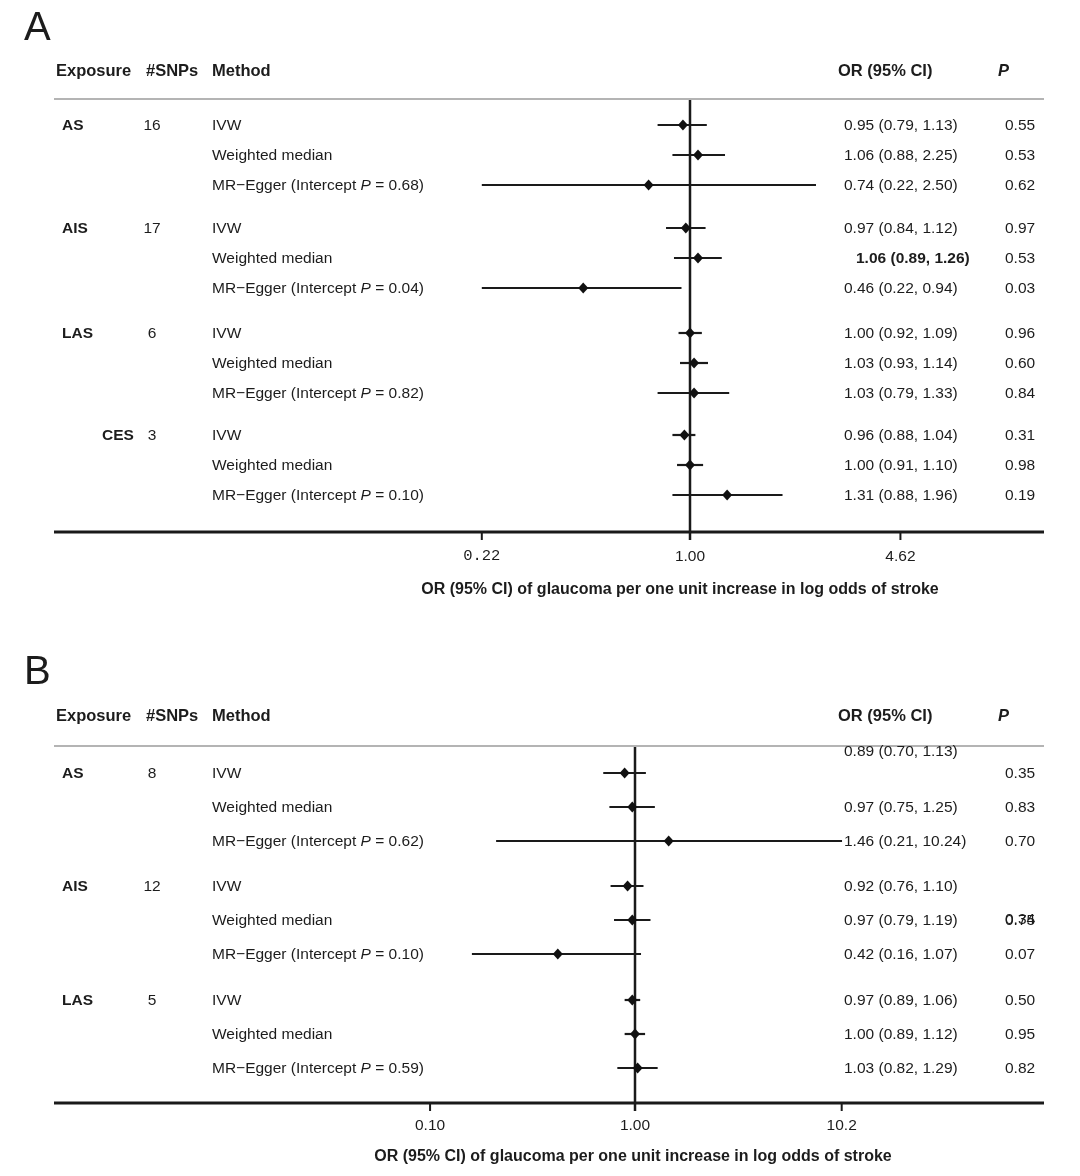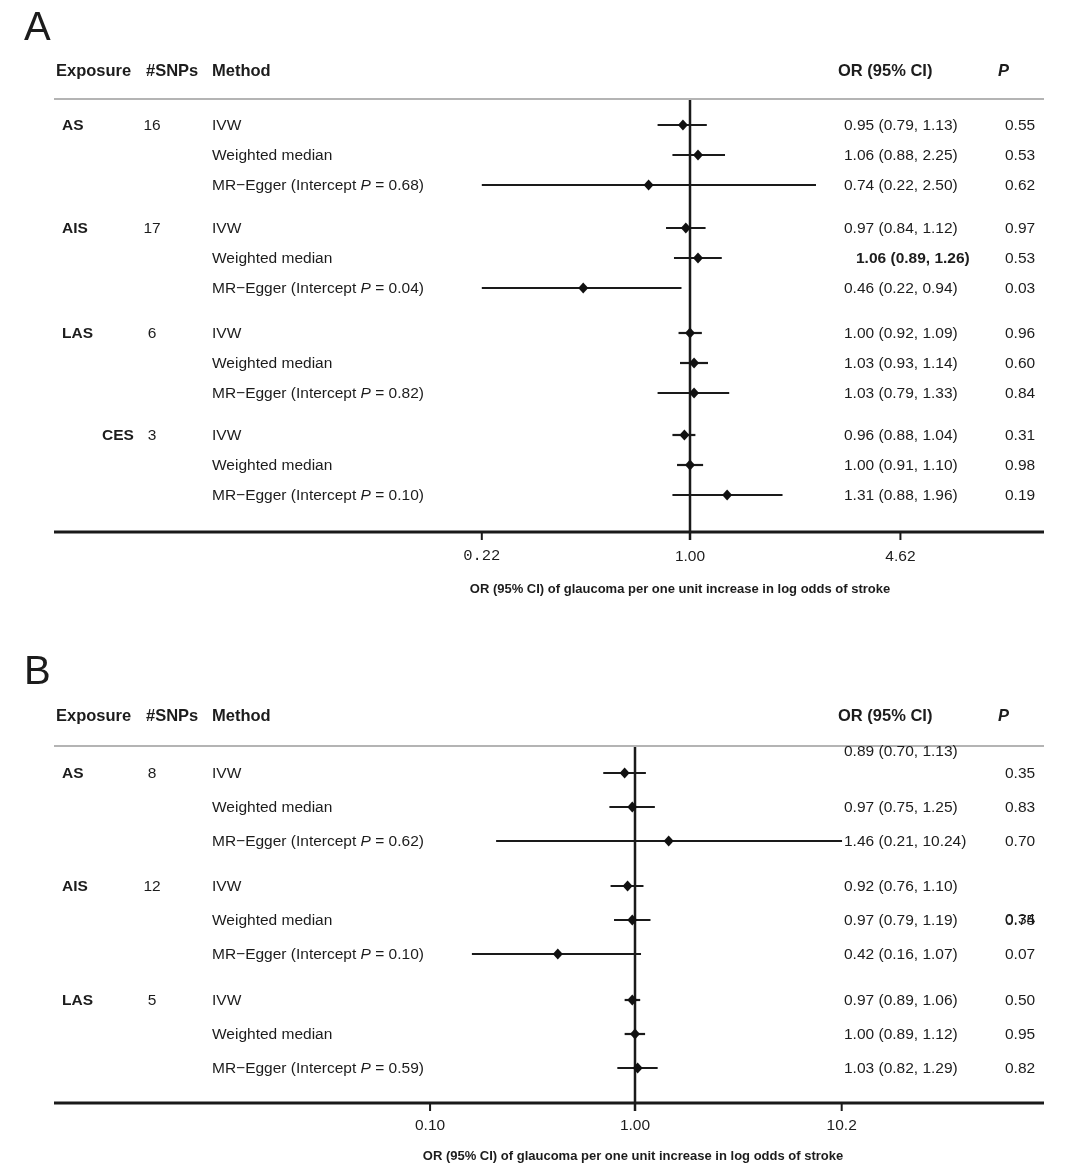--- a/index.html
+++ b/index.html
@@ -7,21 +7,21 @@
           font-family:"Liberation Sans","DejaVu Sans",sans-serif;color:#1c1c1c;overflow:hidden;}
   .abs{position:absolute;}
   .panel-letter{font-size:40px;line-height:40px;}
   .panel-title{font-size:20.5px;line-height:28px;transform:translateX(-50%);white-space:nowrap;}
   .hdr{font-size:16.5px;font-weight:bold;line-height:20px;white-space:nowrap;}
   .hdr-p{font-style:italic;}
   .cell{font-size:15.5px;line-height:20px;white-space:nowrap;}
   .cell-exposure{font-weight:bold;}
   .cell-snps{width:40px;text-align:center;}
   .tick-label{font-size:15.5px;line-height:20px;transform:translateX(-50%);white-space:nowrap;}
-  .axis-label{font-size:13px;font-weight:bold;line-height:20px;transform:translateX(-50%);white-space:nowrap;}
+  .axis-label{font-size:16px;font-weight:bold;line-height:20px;transform:translateX(-50%);white-space:nowrap;}
   .sep{height:2px;}
   #plot{position:absolute;left:0;top:0;}
   .pit{font-style:italic;}
 </style>
 </head>
 <body>
 
 <div id="canvas">
   <svg id="plot" width="1080" height="1176">
       <line x1="54" y1="532" x2="1044" y2="532" stroke="#1a1a1a" stroke-width="3"></line>

